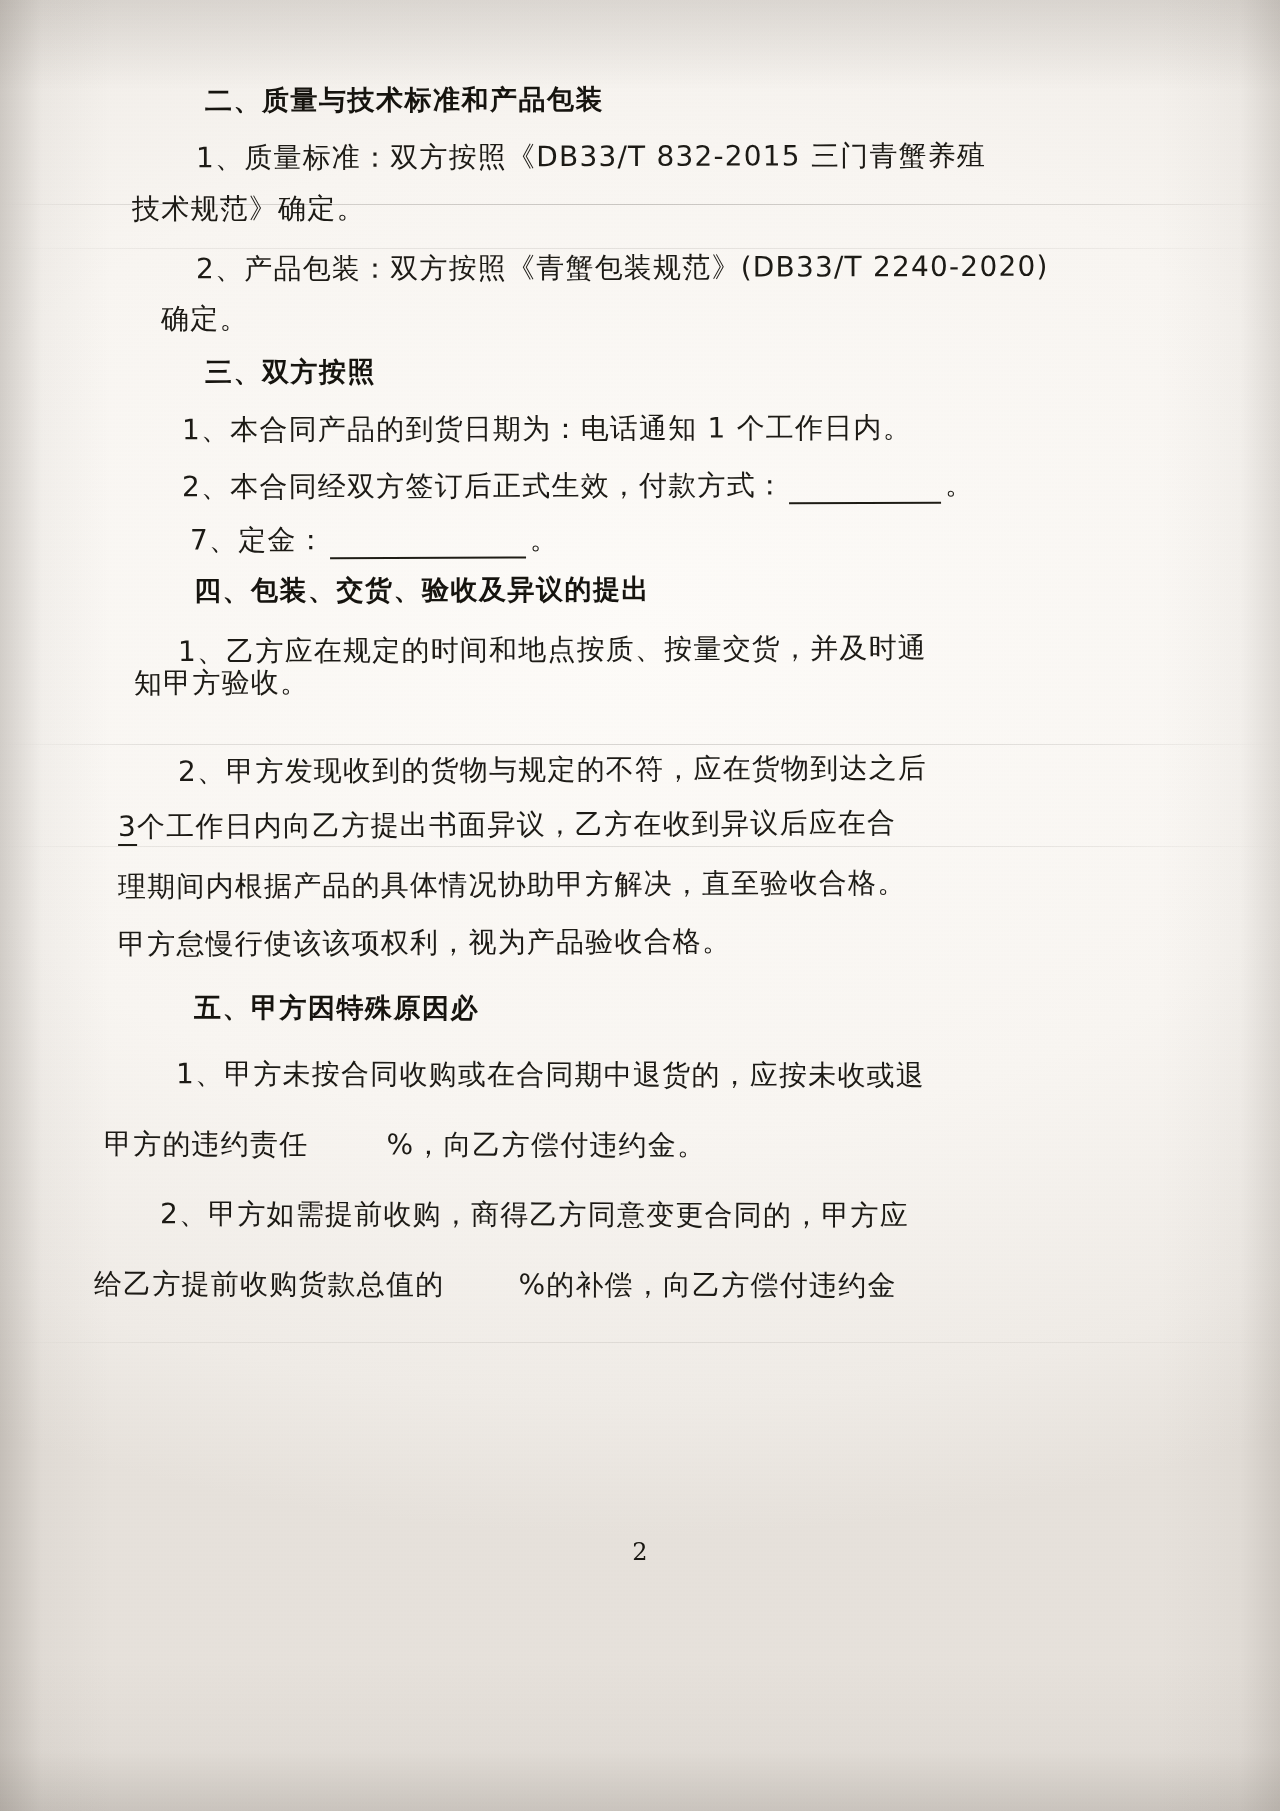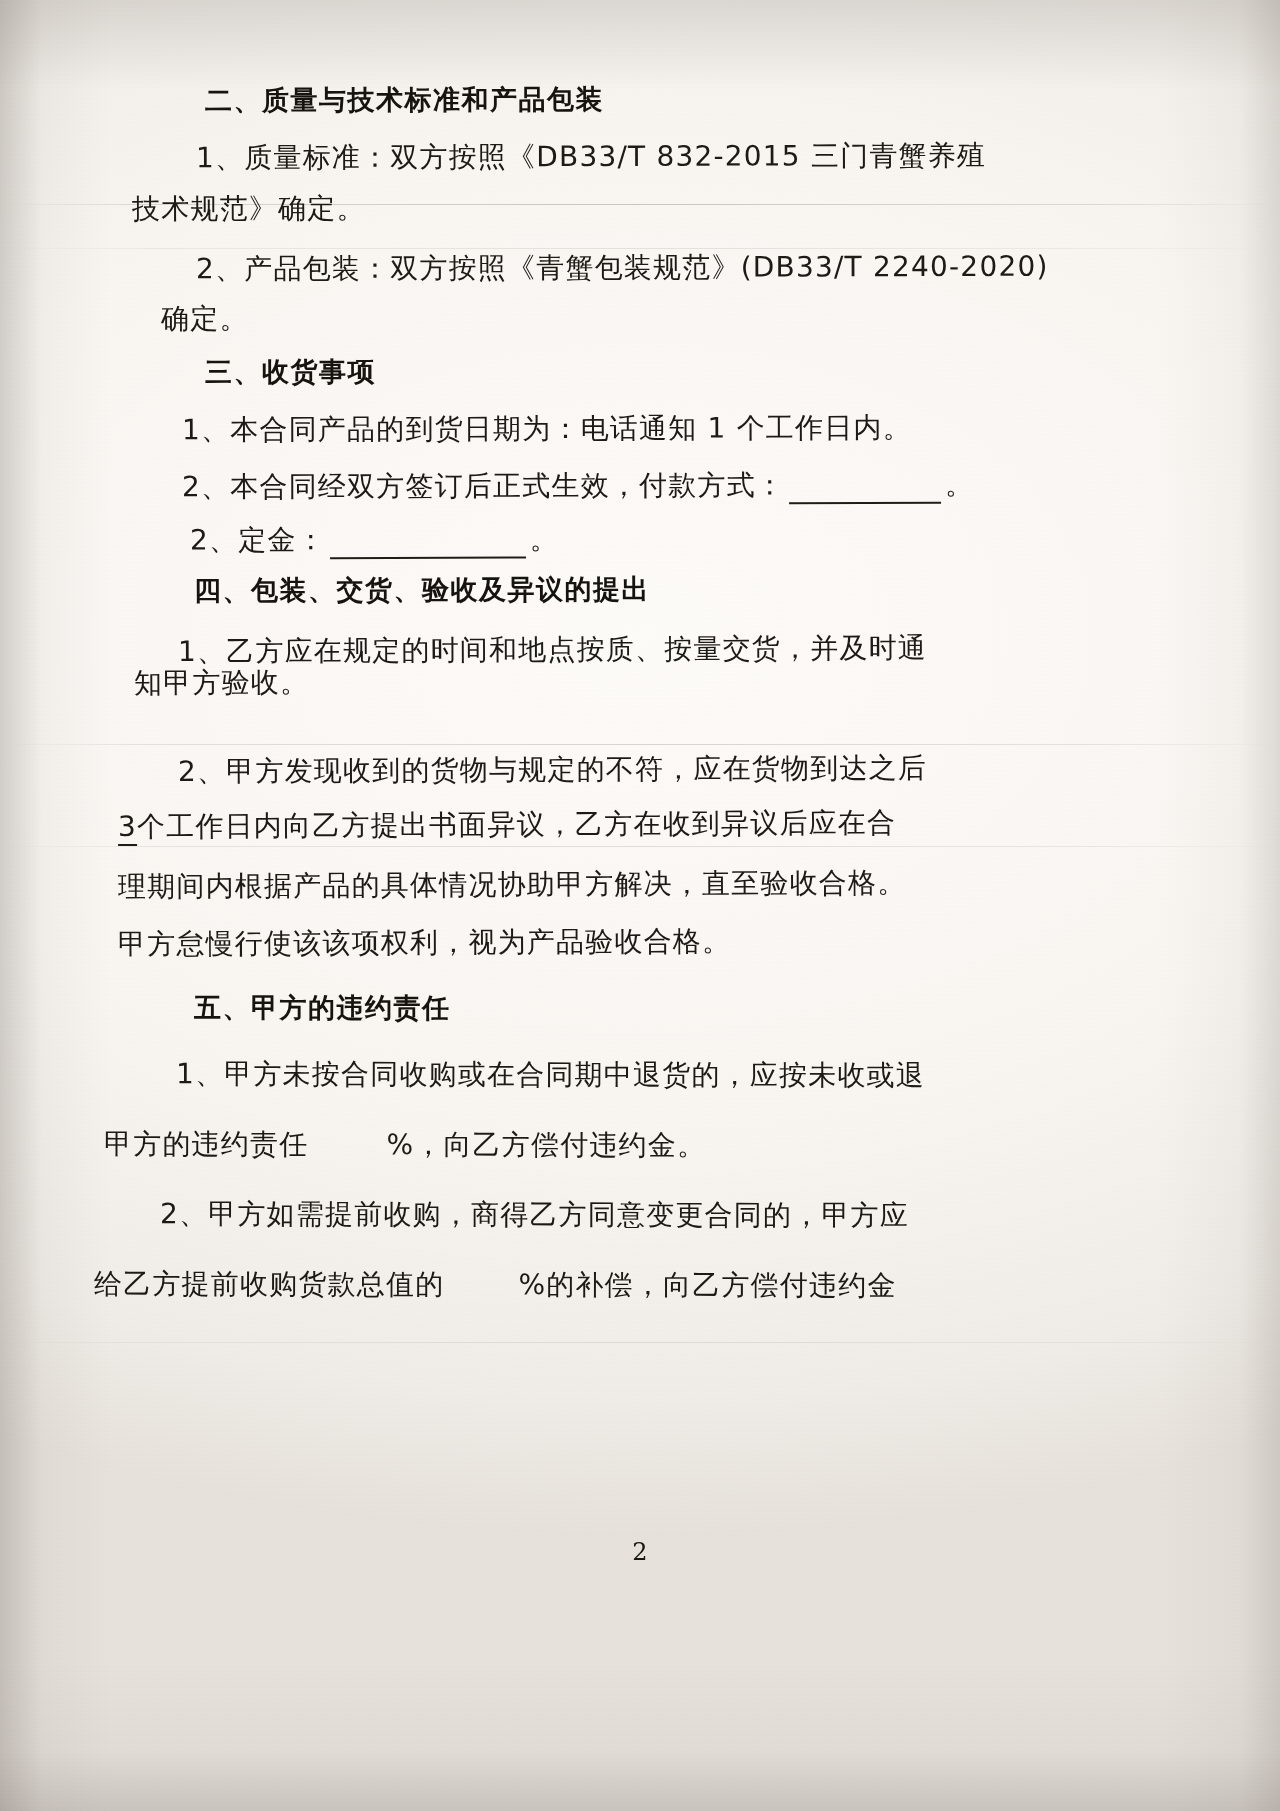--- a/index.html
+++ b/index.html
@@ -129,49 +129,49 @@
     <div class="ln heading s1" style="left:205px; top:82px;">二、质量与技术标准和产品包装</div>
 
     <div class="ln body-line s1 ink-m" style="left:196px; top:138px;">1、质量标准：双方按照《DB33/T 832-2015 三门青蟹养殖</div>
 
     <div class="ln body-line s1 ink-m" style="left:132px; top:190px;">技术规范》确定。</div>
 
     <div class="ln body-line s1 ink-m" style="left:196px; top:249px;">2、产品包装：双方按照《青蟹包装规范》(DB33/T 2240-2020)</div>
 
     <div class="ln body-line s1 ink-m" style="left:148px; top:300px;margin-left:13px;">确定。</div>
 
-    <div class="ln heading s1" style="left:205px; top:354px;">三、收货事项</div>
+    <div class="ln heading s1" style="left:205px; top:354px;">三、双方按照</div>
 
     <div class="ln body-line s1 ink-m" style="left:182px; top:410px;">1、本合同产品的到货日期为：电话通知 1 个工作日内。</div>
 
     <div class="ln body-line s1 ink-m" style="left:182px; top:467px;">
       <span>2、本合同经双方签订后正式生效，付款方式：</span><span class="blank w1"></span><span>。</span>
     </div>
 
     <div class="ln body-line s1 ink-m" style="left:190px; top:521px;">
-      <span>2、定金：</span><span class="blank w2"></span><span>。</span>
+      <span>7、定金：</span><span class="blank w2"></span><span>。</span>
     </div>
 
     <div class="ln heading s1" style="left:194px; top:572px;">四、包装、交货、验收及异议的提出</div>
 
     <div class="ln body-line s2 ink-m" style="left:178px; top:631px;">1、乙方应在规定的时间和地点按质、按量交货，并及时通</div>
 
     <div class="ln body-line s2 ink-m" style="left:134px; top:664px;">知甲方验收。</div>
 
     <div class="ln body-line s2 ink-m" style="left:178px; top:751px;">2、甲方发现收到的货物与规定的不符，应在货物到达之后</div>
 
     <div class="ln body-line s2 ink-m" style="left:118px; top:806px;">
       <span class="und">3</span><span>个工作日内向乙方提出书面异议，乙方在收到异议后应在合</span>
     </div>
 
     <div class="ln body-line s2 ink-m" style="left:118px; top:866px;">理期间内根据产品的具体情况协助甲方解决，直至验收合格。</div>
 
     <div class="ln body-line s2 ink-m" style="left:118px; top:924px;">甲方怠慢行使该该项权利，视为产品验收合格。</div>
 
-    <div class="ln heading s3" style="left:194px; top:990px;">五、甲方的违约责任</div>
+    <div class="ln heading s3" style="left:194px; top:990px;">五、甲方因特殊原因必</div>
 
     <div class="ln body-line s3 ink-m" style="left:176px; top:1056px;">1、甲方未按合同收购或在合同期中退货的，应按未收或退</div>
 
     <div class="ln body-line s3 ink-m" style="left:104px; top:1126px;">
       <span>甲方的违约责任</span><span class="gap g1"></span><span>%，向乙方偿付违约金。</span>
     </div>
 
     <div class="ln body-line s3 ink-m" style="left:160px; top:1196px;">2、甲方如需提前收购，商得乙方同意变更合同的，甲方应</div>
 
     <div class="ln body-line s3 ink-m" style="left:94px; top:1266px;">

